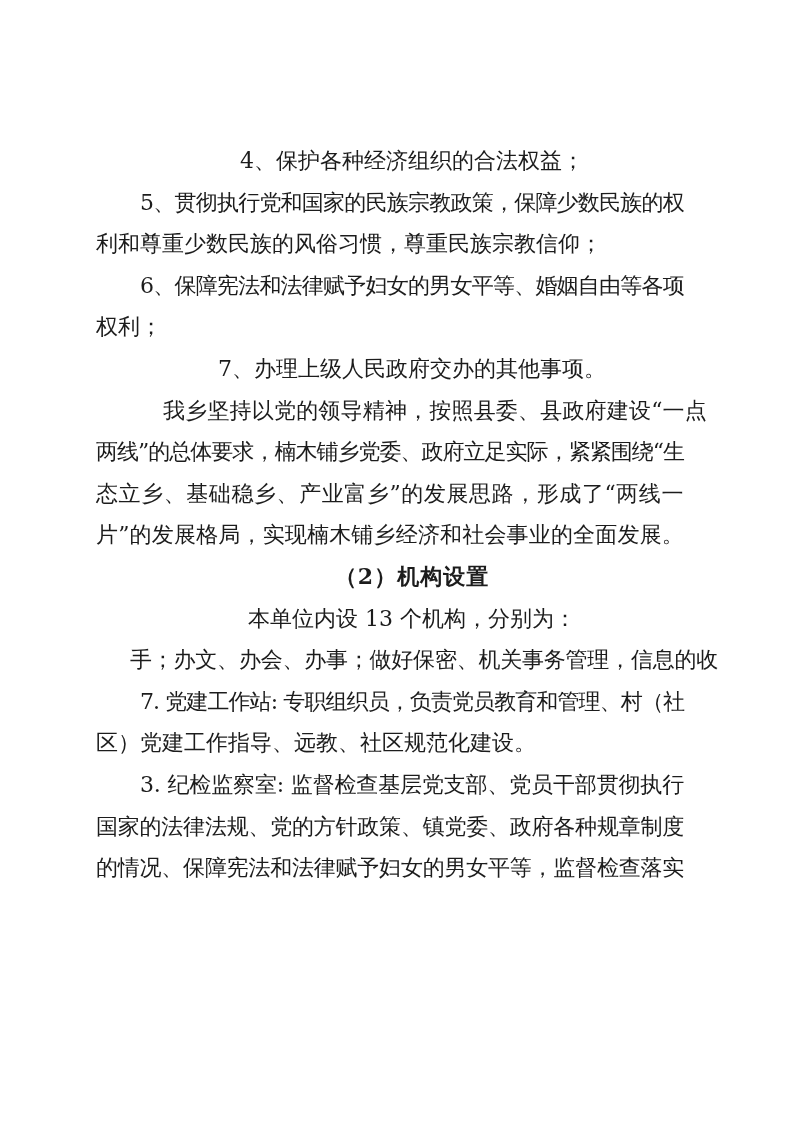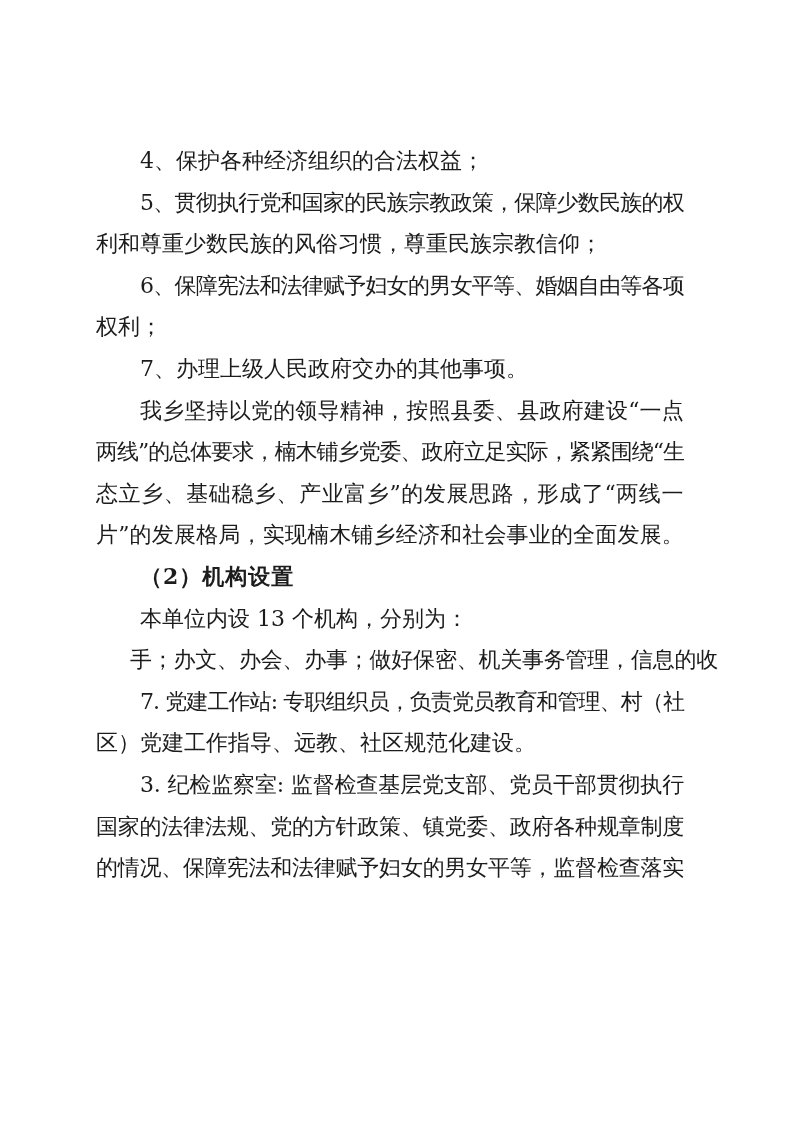--- a/index.html
+++ b/index.html
@@ -19,21 +19,21 @@
     width: 588px;
   }
   .para { margin: 0; padding: 0; }
   .line {
     height: 41.6px;
     line-height: 41.6px;
     font-size: 22px;
     white-space: nowrap;
     overflow: visible;
   }
-  .line.indent { text-indent: 44px; }
+  .line.indent { text-indent: 44px; text-align: center; }
   .line.heading { font-weight: 700; letter-spacing: 1px; }
   .line span { display: inline; }
 </style>
 </head>
 <body>
 
 <div class="page">
   <div class="content">
 
     <div class="para">
@@ -48,21 +48,21 @@
     <div class="para">
       <div class="line indent fill"><span style="letter-spacing: -0.769231px;">6、保障宪法和法律赋予妇女的男女平等、婚姻自由等各项</span></div>
       <div class="line"><span>权利；</span></div>
     </div>
 
     <div class="para">
       <div class="line indent"><span>7、办理上级人民政府交办的其他事项。</span></div>
     </div>
 
     <div class="para">
-      <div class="line indent fill"><span style="letter-spacing: 0.19px;">我乡坚持以党的领导精神，按照县委、县政府建设“一点</span></div>
+      <div class="line indent fill"><span style="letter-spacing: 0.19px; margin-left: 23px;">我乡坚持以党的领导精神，按照县委、县政府建设“一点</span></div>
       <div class="line fill"><span style="letter-spacing: -0.982759px;">两线”的总体要求，楠木铺乡党委、政府立足实际，紧紧围绕“生</span></div>
       <div class="line fill"><span style="letter-spacing: 0.574074px;">态立乡、基础稳乡、产业富乡”的发展思路，形成了“两线一</span></div>
       <div class="line fill"><span style="letter-spacing: 0.175926px;">片”的发展格局，实现楠木铺乡经济和社会事业的全面发展。</span></div>
     </div>
 
     <div class="para">
       <div class="line indent heading"><span>（2）机构设置</span></div>
     </div>
 
     <div class="para">

